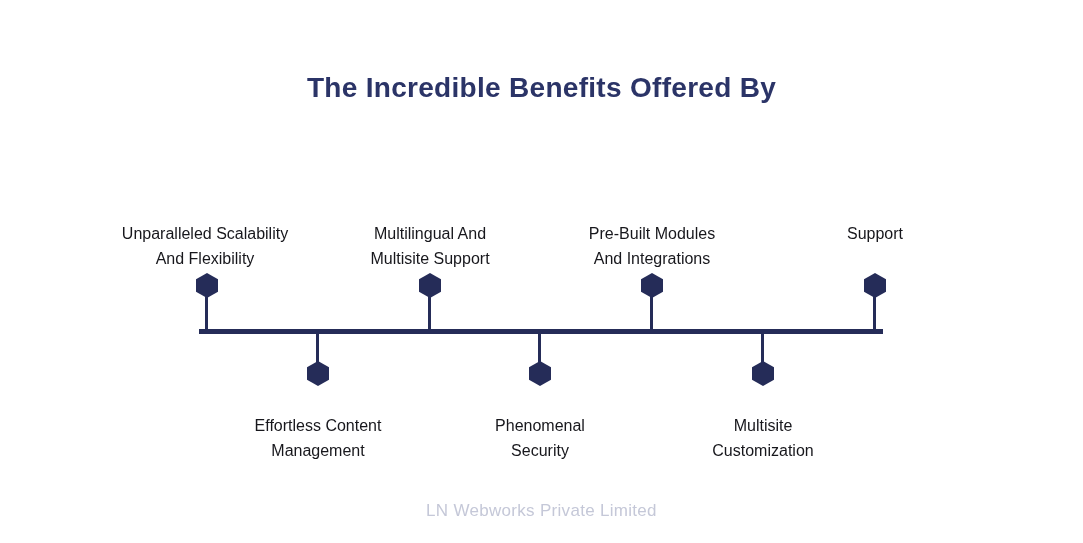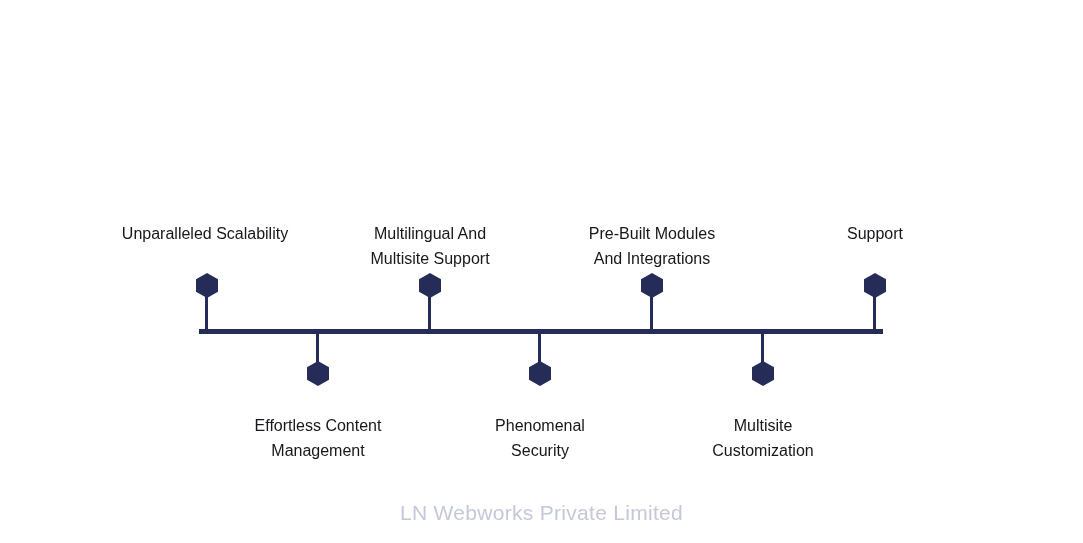--- a/index.html
+++ b/index.html
@@ -66,37 +66,39 @@
   .hex-top { top: 273px; }
   .hex-bottom { top: 361px; }
   .label-top { top: 221px; }
   .label-bottom { top: 390px; margin-top: 23px; }
   .footer {
     position: absolute;
     top: 501px;
     left: 0;
     width: 100%;
     text-align: center;
-    font-size: 21px;
+    font-size: 17px;
     color: var(--footer-color);
     letter-spacing: 0.3px;
   }
 </style>
 </head>
 <body>
 
 <div class="canvas" style="--navy: #252c58; --title-color: #2b3467; --label-color: #17171c; --footer-color: #c5c8d8; background: rgb(255, 255, 255);">
 
   <div class="title">
+    <span class="title-line">The Incredible Benefits Offered By</span>
   </div>
 
   <div class="tl-line"></div>
 
   <div class="item-label label-top" style="left:85px">
     <span>Unparalleled Scalability</span>
+    <span>And Flexibility</span>
   </div>
   <div class="hex hex-top" style="left:196px"></div>
   <div class="stem stem-top" style="left:205px"></div>
 
   <div class="item-label label-top" style="left:310px">
     <span>Multilingual And</span>
     <span>Multisite Support</span>
   </div>
   <div class="hex hex-top" style="left:419px"></div>
   <div class="stem stem-top" style="left:428px"></div>

